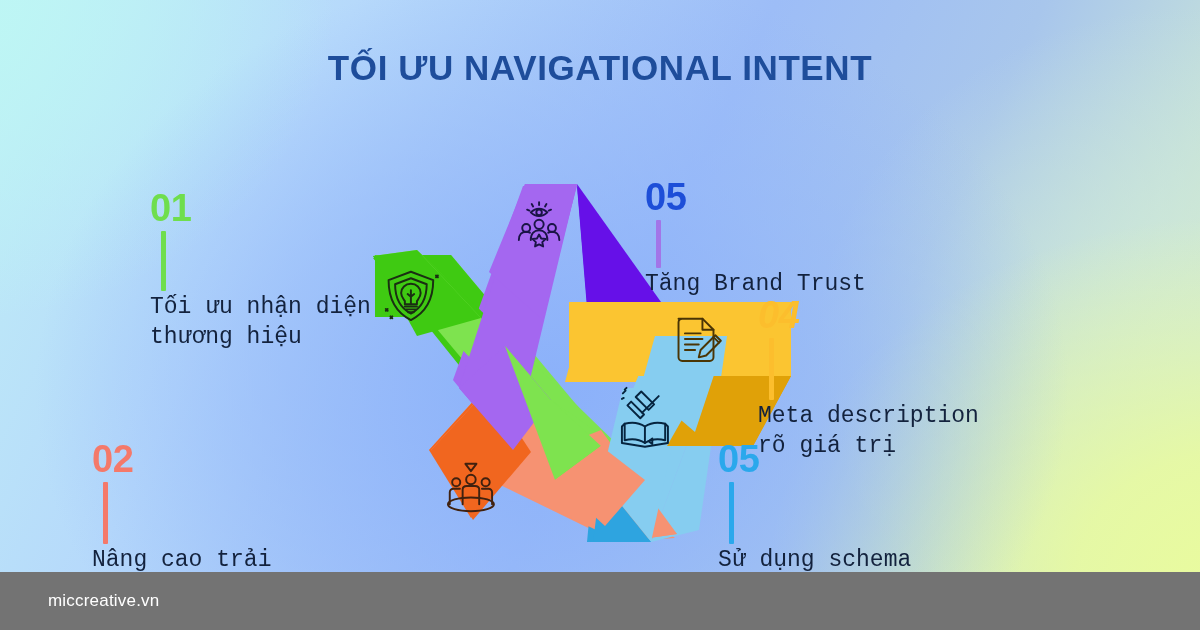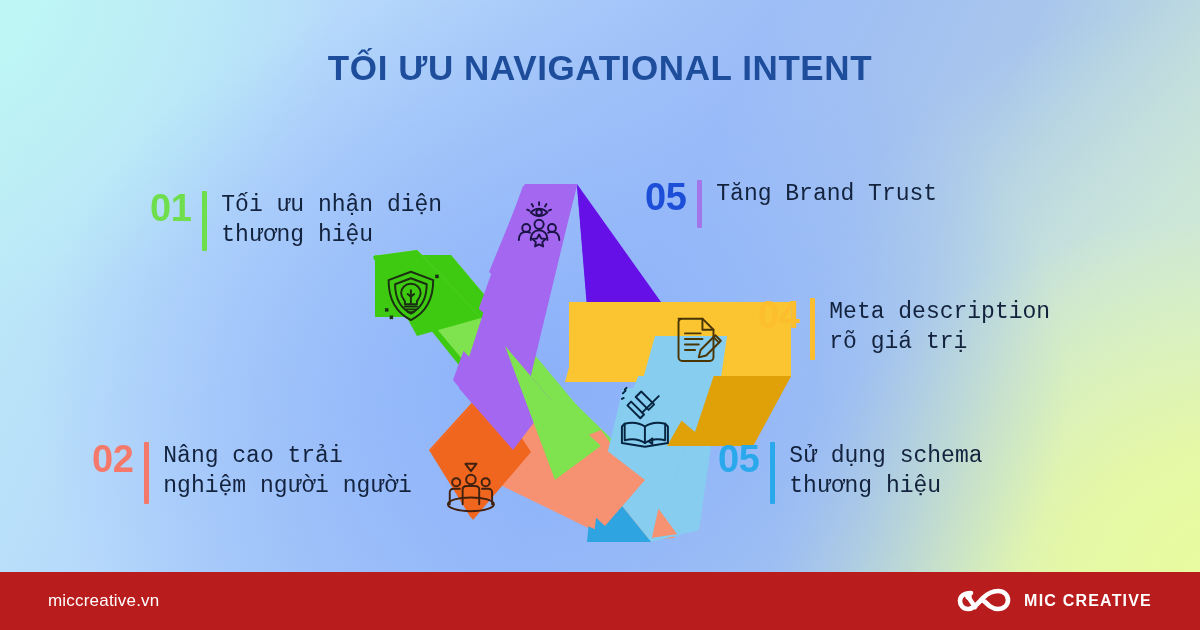--- a/index.html
+++ b/index.html
@@ -39,21 +39,21 @@
     font-weight:bold;
     letter-spacing:0.6px;
     color:#1e4d9b;
     font-family:"Liberation Sans", sans-serif;
   }
 
   
   #star-wrap { position:absolute; left:355px; top:150px; width:470px; height:420px; }
 
   
-  .callout { position:absolute; display:flex; align-items:flex-start; }
+  .callout { position:absolute; display:flex; align-items:flex-start;flex-direction:column; }
   .callout .num {
     font-size:38px;
     font-weight:bold;
     line-height:1.05;
     letter-spacing:-0.5px;
   }
   .callout .bar { width:5px; border-radius:1px; margin:2px 14px 0 11px; }
   .callout .txt {
     font-size:23px;
     color:#13223d;
@@ -258,39 +258,29 @@
   </div>
 
   <div class="callout" id="c03">
     <div class="num" style="color: rgb(42, 168, 236);">05</div>
     <div class="bar" style="background: rgb(42, 168, 236);"></div>
     <div class="txt">Sử dụng schema
 thương hiệu</div>
   </div>
 
   <div class="callout" id="c04">
-    <div class="num" style="color: rgb(252, 190, 45);">04</div>
+    <div class="num" style="color: rgb(252, 190, 45); font-style: italic;">04</div>
     <div class="bar" style="background: rgb(252, 190, 45);"></div>
     <div class="txt">Meta description
 rõ giá trị</div>
   </div>
 
   <div class="callout" id="c05">
     <div class="num" style="color: #1d4ed8;">05</div>
     <div class="bar" style="background: rgb(162, 117, 232);"></div>
     <div class="txt">Tăng Brand Trust</div>
   </div>
 
-  <div class="footer" style="background: #b91c1c;">
+  <div class="footer" style="background: #737373;">
     <div class="site">miccreative.vn</div>
-    <div class="brand">
-      <svg width="54" height="30" viewBox="0 0 54 30">
-        <g fill="none" stroke="#ffffff" stroke-width="4.6" stroke-linecap="round" stroke-linejoin="round">
-          <path d="M14 7 C6 7 3 11 3 15 C3 19 6 23 11 23 C17 23 21 17 26 12 C31 7 35 5 41 5 C47 5 51 9 51 14 C51 19 47 23 41 23 C35 23 31 19 26 14"></path>
-          <path d="M10 9 L18 21"></path>
-        </g>
-        <circle cx="11.5" cy="10.5" r="3.2" fill="#ffffff"></circle>
-      </svg>
-      <div class="brand-name">MIC CREATIVE</div>
-    </div>
   </div>
 
 </div>
 
 </body></html>

